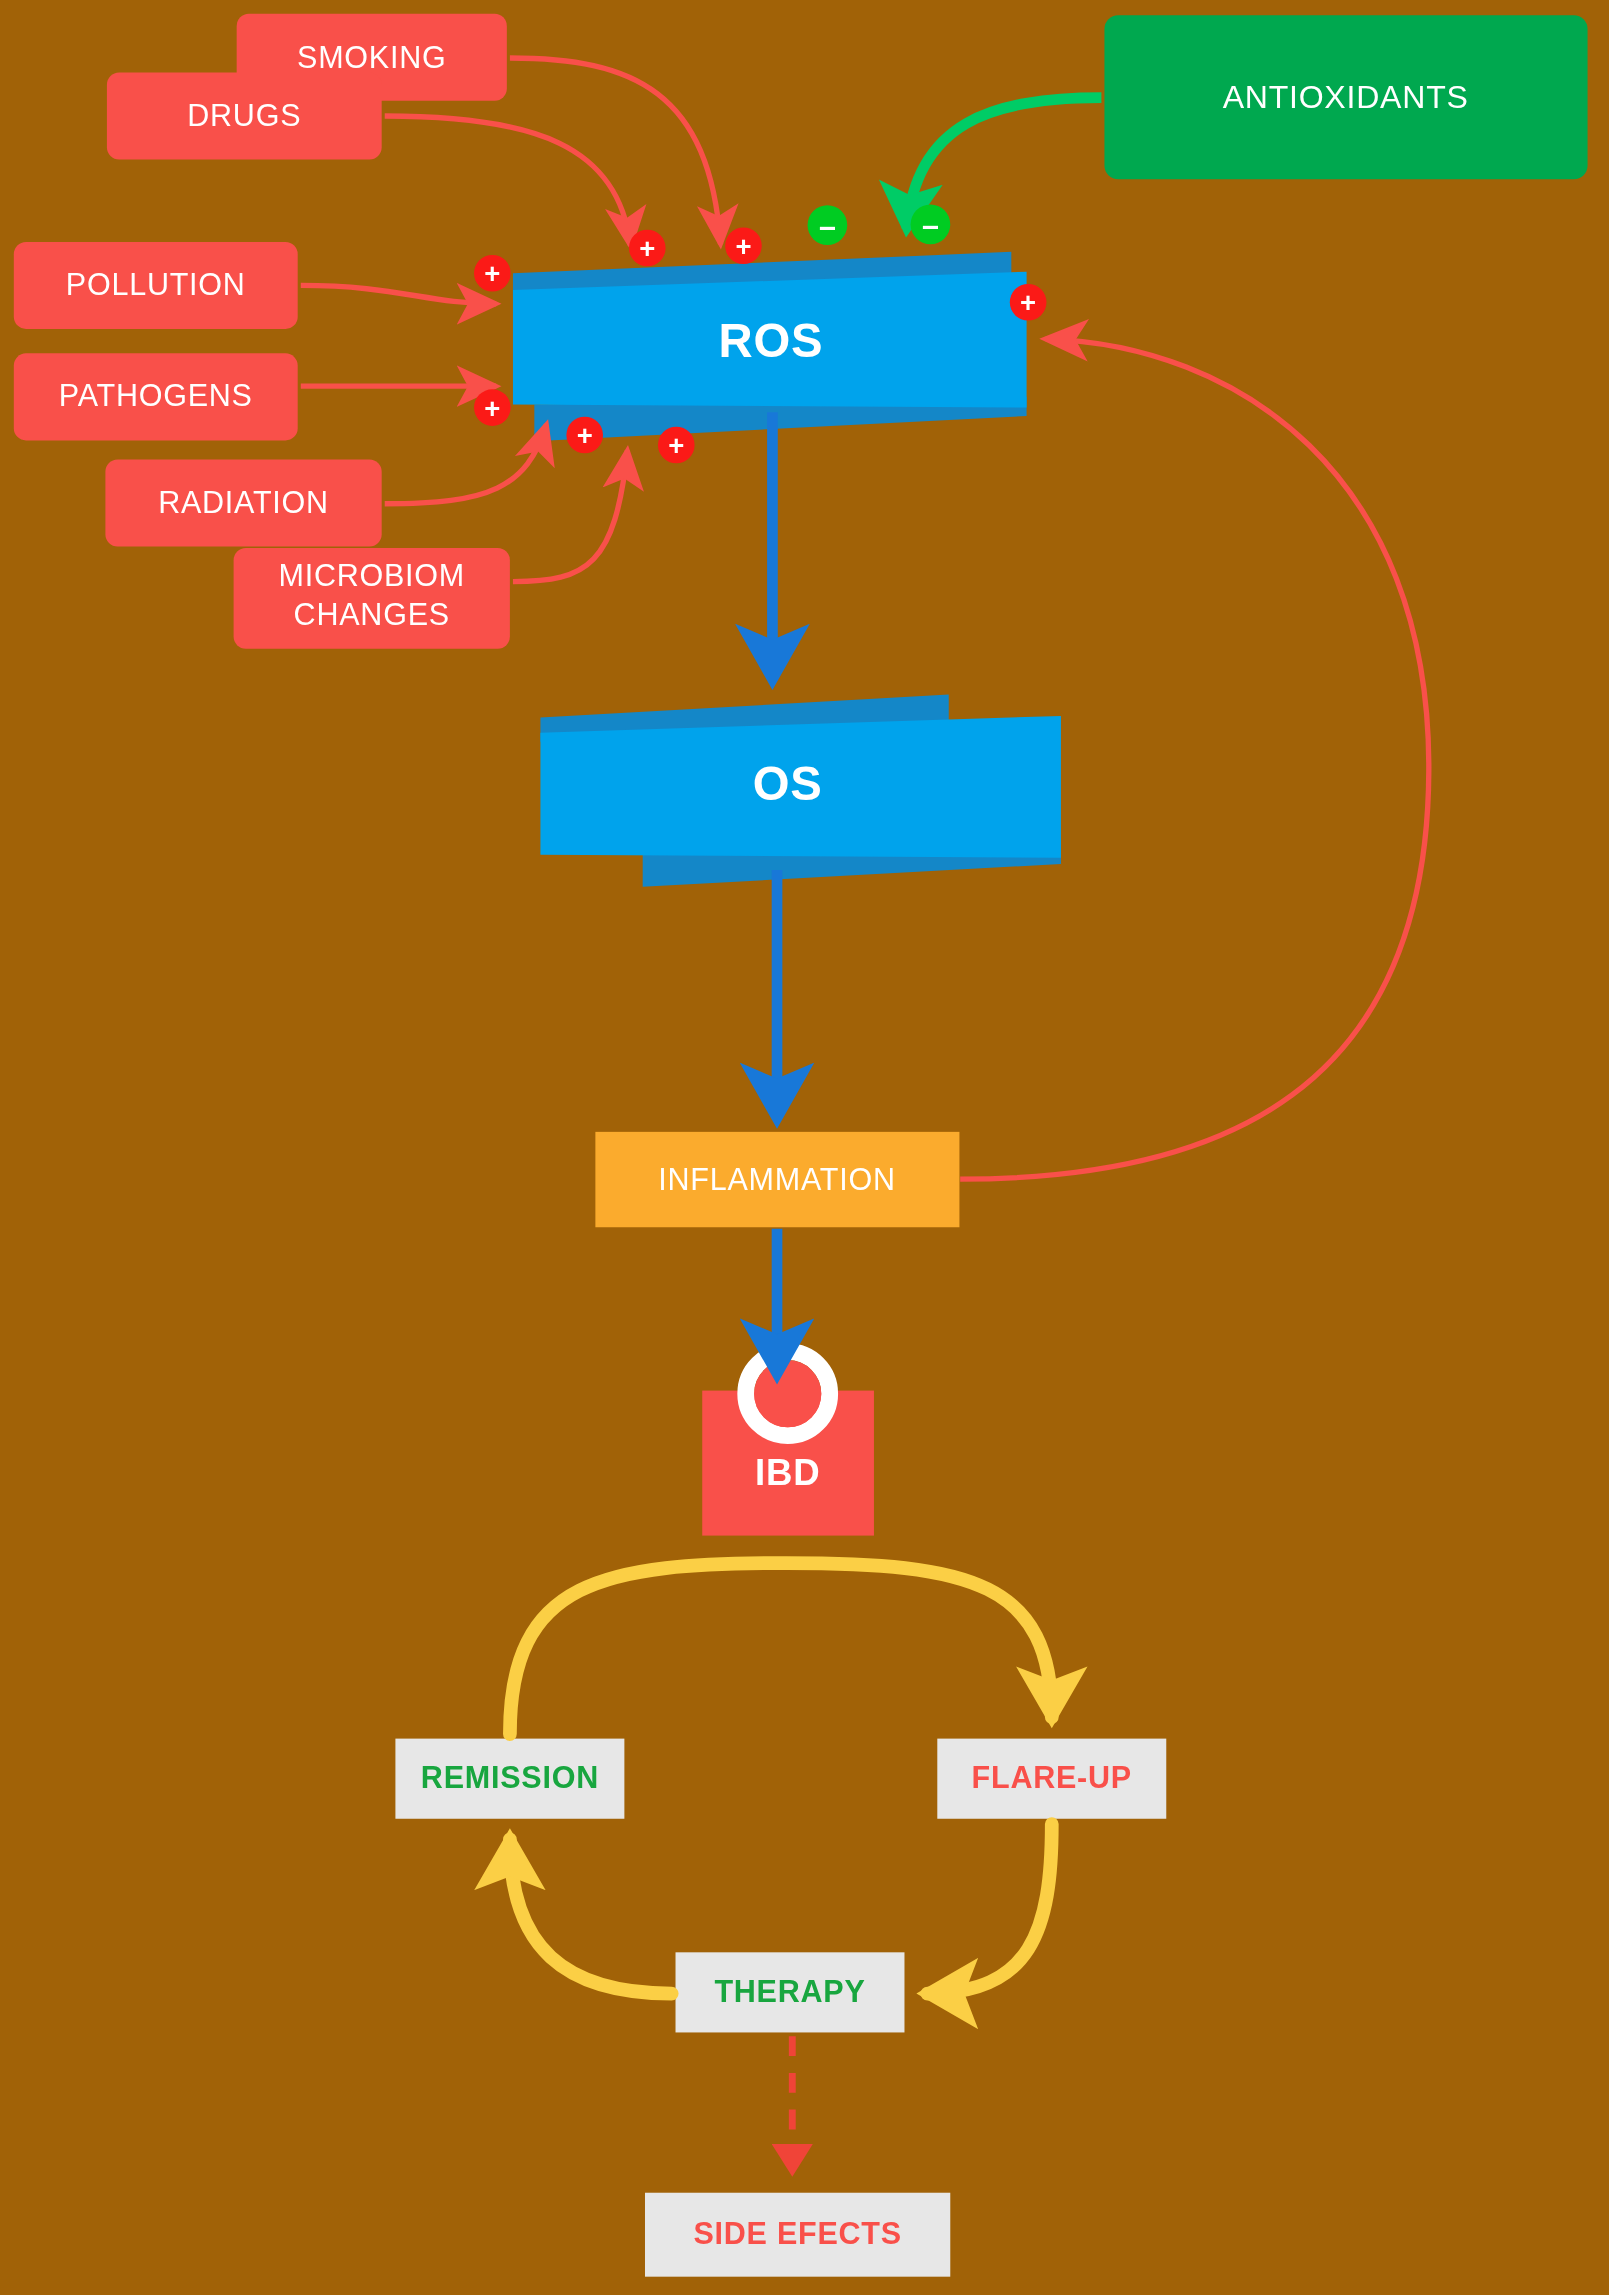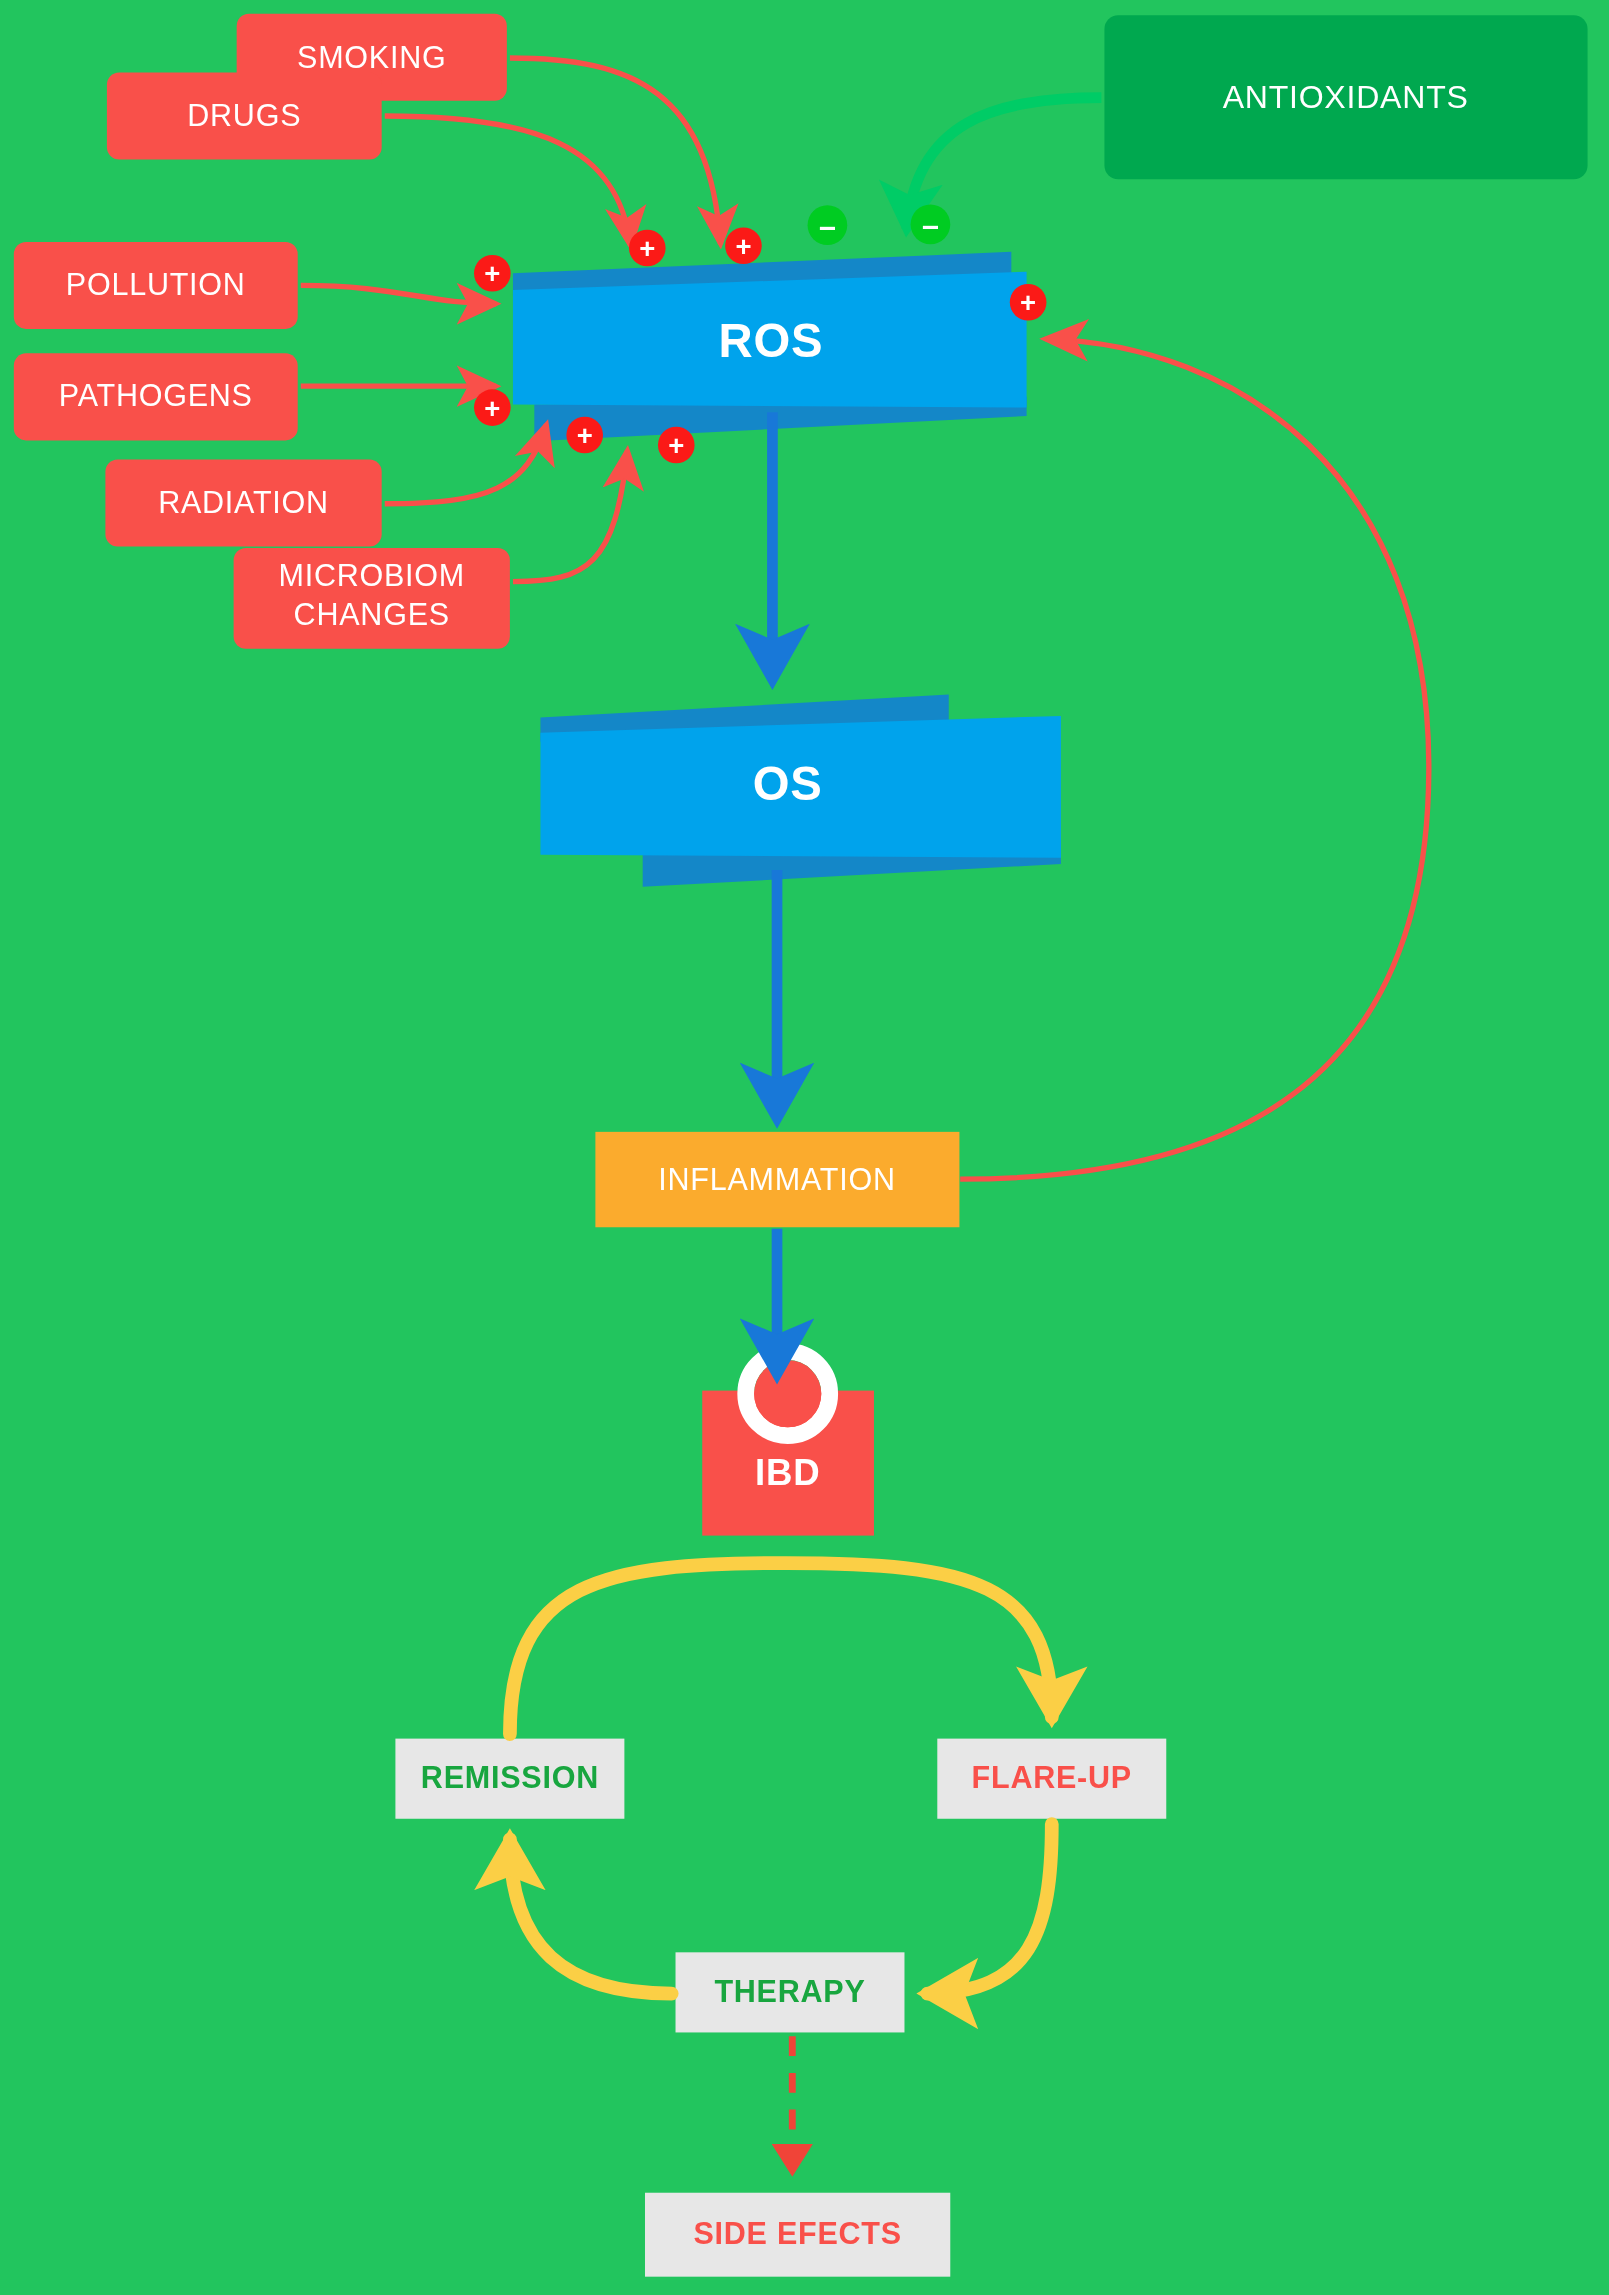--- a/index.html
+++ b/index.html
@@ -1,17 +1,17 @@
 <!DOCTYPE html>
 <html style="font-size:12.2px"><head>
 <meta charset="utf-8">
 <style>
   html,body{margin:0;padding:0;background:#ffffff;}
   body{font-family:"Liberation Sans", sans-serif;}
-  #stage{position:relative;width:1609px;height:2295px;background:#22c55e;overflow:hidden;}
+  #stage{position:relative;width:1609px;height:2295px;background:#a16207;overflow:hidden;}
   svg#canvas{position:absolute;left:0;top:0;width:1609px;height:2295px;}
   .nodeLabel{
     font-family:"Liberation Sans", sans-serif;
     text-anchor:middle;
     dominant-baseline:middle;
   }
   .srcLabel{fill:#ffffff;font-size:40px;font-weight:400;letter-spacing:1px;}
   .antioxLabel{fill:#ffffff;font-size:42px;font-weight:400;letter-spacing:1px;}
   .ribbonLabel{fill:#ffffff;font-size:62px;font-weight:700;letter-spacing:1px;}
   .inflamLabel{fill:#ffffff;font-size:40px;font-weight:400;letter-spacing:1px;}

